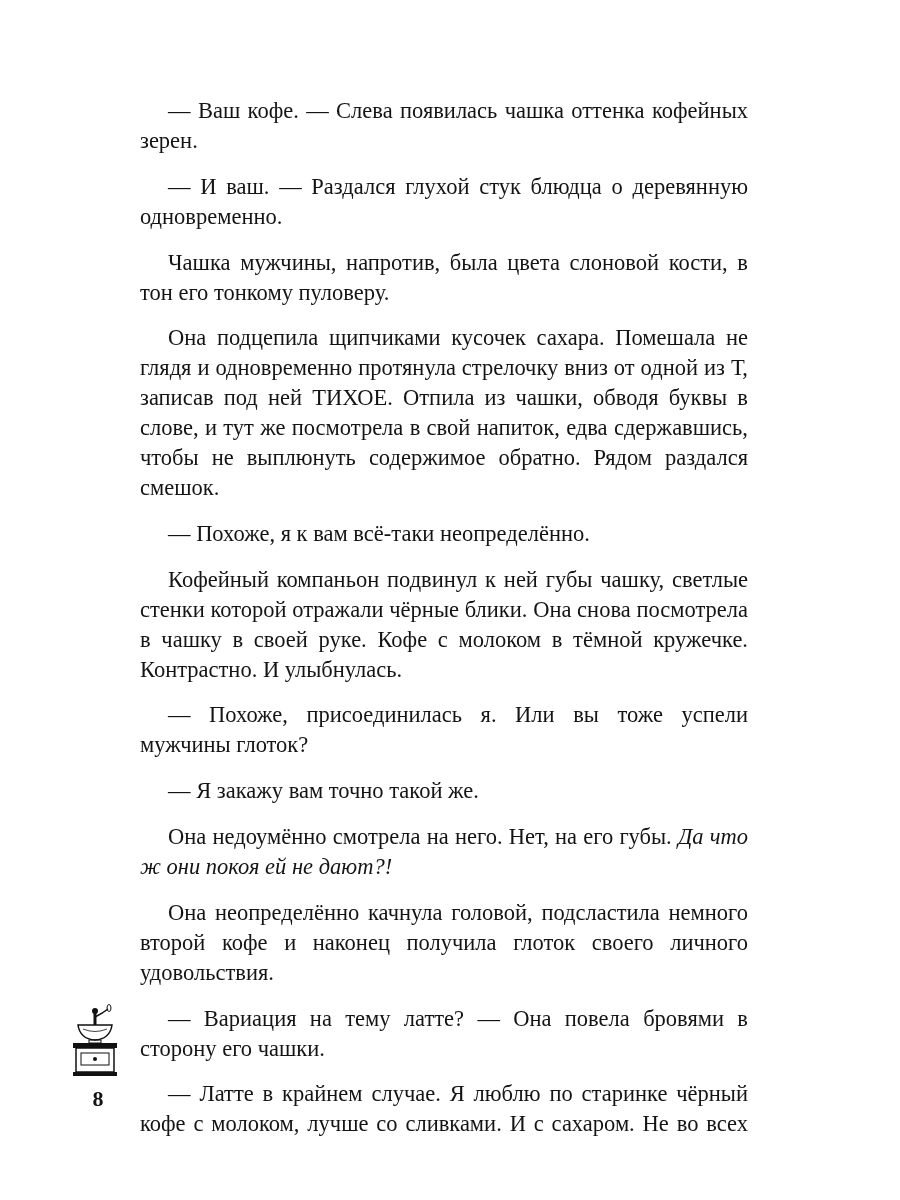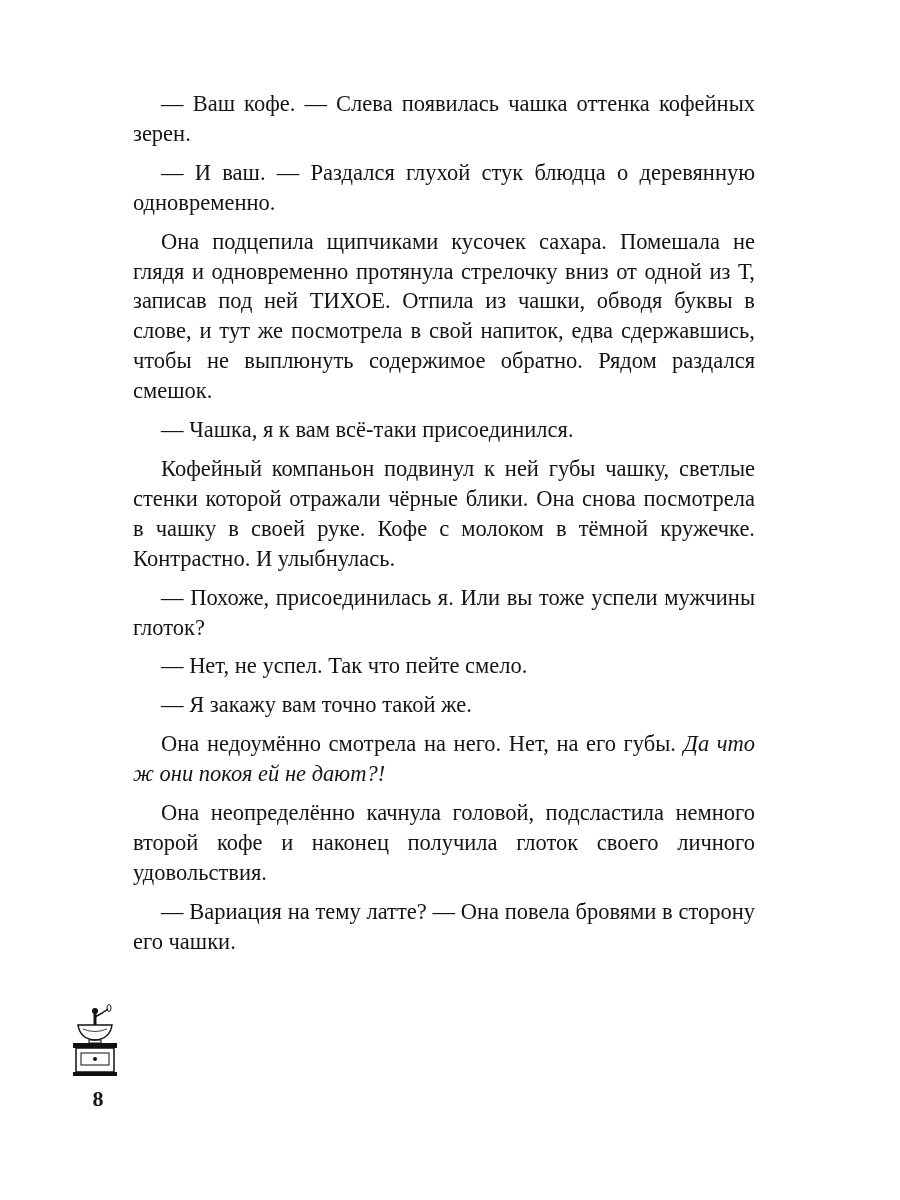--- a/index.html
+++ b/index.html
@@ -8,21 +8,21 @@
       position: absolute;
       left: 124px;
       top: 80px;
       width: 640px;
       font-family: "Liberation Serif", serif;
       font-size: 22.5px;
       line-height: 29.9px;
       color: #141414;
     }
     .para {
-      margin: 9px;
+      margin: 16px;
       text-indent: 28px;
       text-align: justify;
       text-align-last: left;
     }
     .para em { font-style: italic; }
     .ornament {
       position: absolute;
       left: 70px;
       top: 1003px;
       width: 50px;
@@ -39,29 +39,30 @@
       font-size: 22px;
       color: #141414;
     }
   </style>
 </head>
 <body>
 
 <div class="page">
   <p class="para">— Ваш кофе. — Слева появилась чашка оттенка кофейных зерен.</p>
   <p class="para">— И ваш. — Раздался глухой стук блюдца о деревянную одновременно.</p>
+  <p class="para">Чашка мужчины, напротив, была цвета слоновой кости, в тон его тонкому пуловеру.</p>
   <p class="para">Она подцепила щипчиками кусочек сахара. Помешала не глядя и одновременно протянула стрелочку вниз от одной из Т, записав под ней ТИХОЕ. Отпила из чашки, обводя буквы в слове, и тут же посмотрела в свой напиток, едва сдержавшись, чтобы не выплюнуть содержимое обратно. Рядом раздался смешок.</p>
-  <p class="para">— Чашка, я к вам всё-таки присоединился.</p>
+  <p class="para">— Похоже, я к вам всё-таки неопределённо.</p>
   <p class="para">Кофейный компаньон подвинул к ней губы чашку, светлые стенки которой отражали чёрные блики. Она снова посмотрела в чашку в своей руке. Кофе с молоком в тёмной кружечке. Контрастно. И улыбнулась.</p>
   <p class="para">— Похоже, присоединилась я. Или вы тоже успели мужчины глоток?</p>
-  <p class="para">— Нет, не успел. Так что пейте смело.</p>
   <p class="para">— Я закажу вам точно такой же.</p>
   <p class="para"><span>Она недоумённо смотрела на него. Нет, на его губы. </span><em>Да что ж они покоя ей не дают?!</em></p>
   <p class="para">Она неопределённо качнула головой, подсластила немного второй кофе и наконец получила глоток своего личного удовольствия.</p>
   <p class="para">— Вариация на тему латте? — Она повела бровями в сторону его чашки.</p>
+  <p class="para" style="text-align-last: justify;">— Латте в крайнем случае. Я люблю по старинке чёрный кофе с молоком, лучше со сливками. И с сахаром. Не во всех</p>
 </div>
 
 <div class="ornament">
   <svg width="50" height="80" viewBox="0 0 50 80" xmlns="http://www.w3.org/2000/svg">
 
     <path d="M25 22 L25 10" stroke="#111" stroke-width="3" fill="none"></path>
     <circle cx="25" cy="8" r="3" fill="#111"></circle>
     <path d="M25 14 Q33 10 38 6" stroke="#111" stroke-width="1.5" fill="none"></path>
     <ellipse cx="39" cy="5" rx="2" ry="3.5" fill="none" stroke="#111" stroke-width="1"></ellipse>
 

